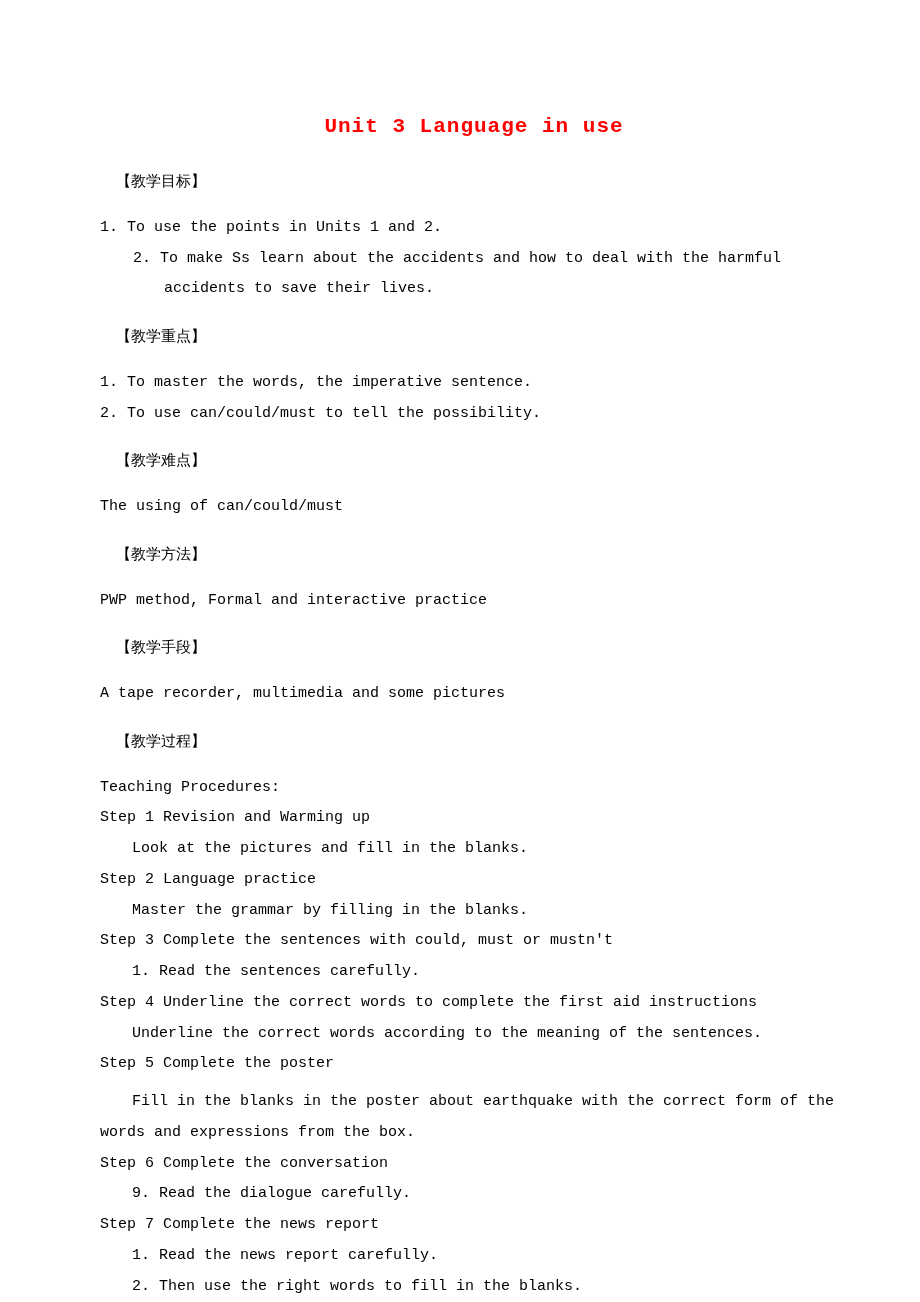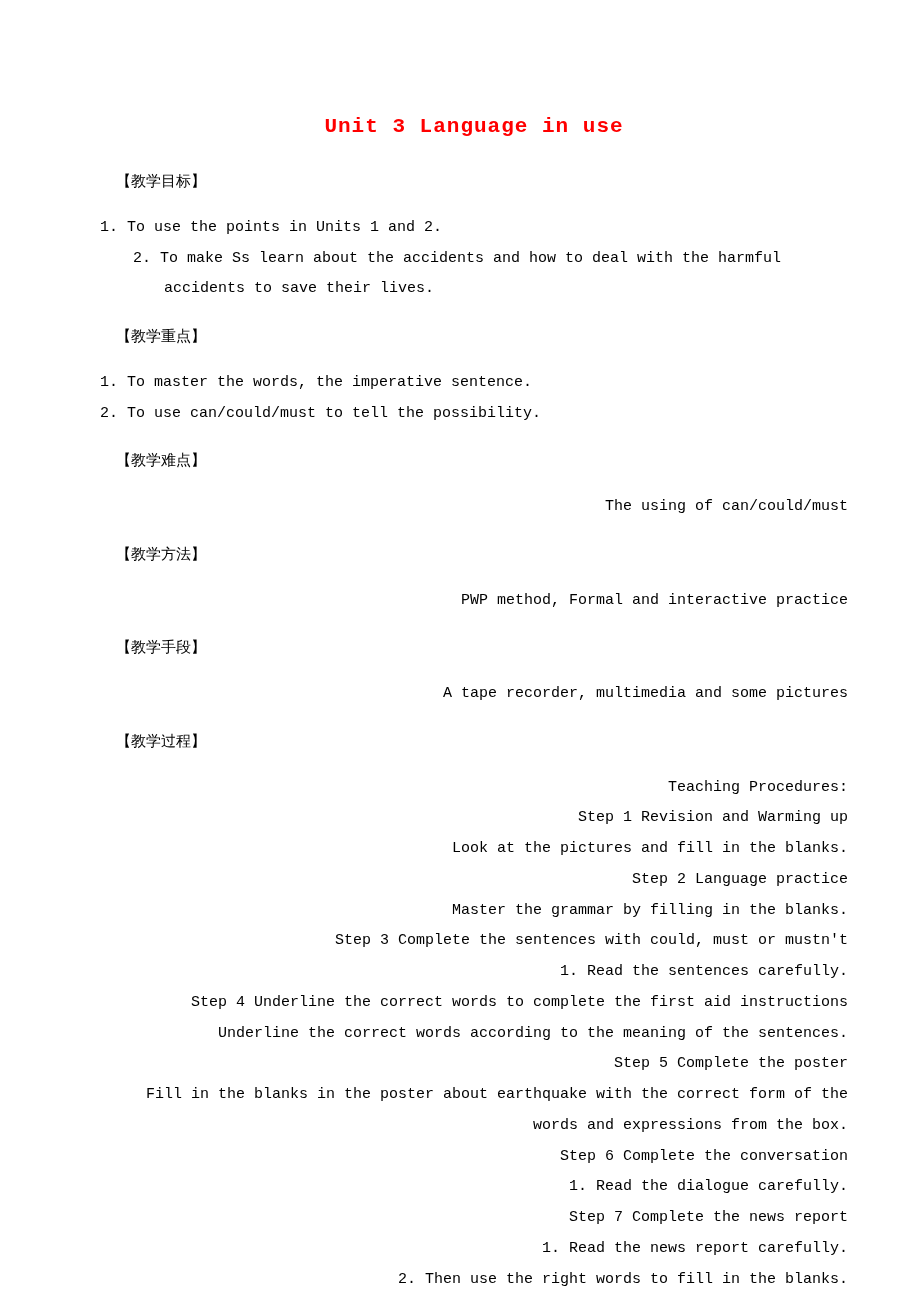--- a/index.html
+++ b/index.html
@@ -37,21 +37,20 @@
     color: #000000;
     margin: 0;
     line-height: 2.05;
   }
   .body-line {
     font-family: "Courier New", "SimSun", monospace;
     font-size: 15px;
     color: #000000;
     margin: 0;
     line-height: 2.05;
-    text-align: right;
   }
   .indent1 {
     padding-left: 32px;
   }
   .indent-num {
     padding-left: 32px;
   }
   .hang {
     text-indent: -31px;
     padding-left: 64px;
@@ -90,22 +89,22 @@
   <p class="body-line">Step 2 Language practice</p>
   <p class="body-line indent1">Master the grammar by filling in the blanks.</p>
 
   <p class="body-line">Step 3 Complete the sentences with could, must or mustn't</p>
   <p class="body-line indent-num">1. Read the sentences carefully.</p>
 
   <p class="body-line">Step 4 Underline the correct words to complete the first aid instructions</p>
   <p class="body-line indent1">Underline the correct words according to the meaning of the sentences.</p>
 
   <p class="body-line">Step 5 Complete the poster</p>
-  <p class="body-line" style="text-indent:32px;">Fill in the blanks in the poster about earthquake with the correct form of the words and expressions from the box.</p>
+  <p class="body-line" style="text-indent:32px;margin-top:7px;">Fill in the blanks in the poster about earthquake with the correct form of the words and expressions from the box.</p>
 
   <p class="body-line">Step 6 Complete the conversation</p>
-  <p class="body-line indent-num">1. Read the dialogue carefully.</p>
+  <p class="body-line indent-num">9. Read the dialogue carefully.</p>
 
   <p class="body-line">Step 7 Complete the news report</p>
   <p class="body-line indent-num">1. Read the news report carefully.</p>
   <p class="body-line indent-num">2. Then use the right words to fill in the blanks.</p>
 
 </div>
 
 </body></html>

